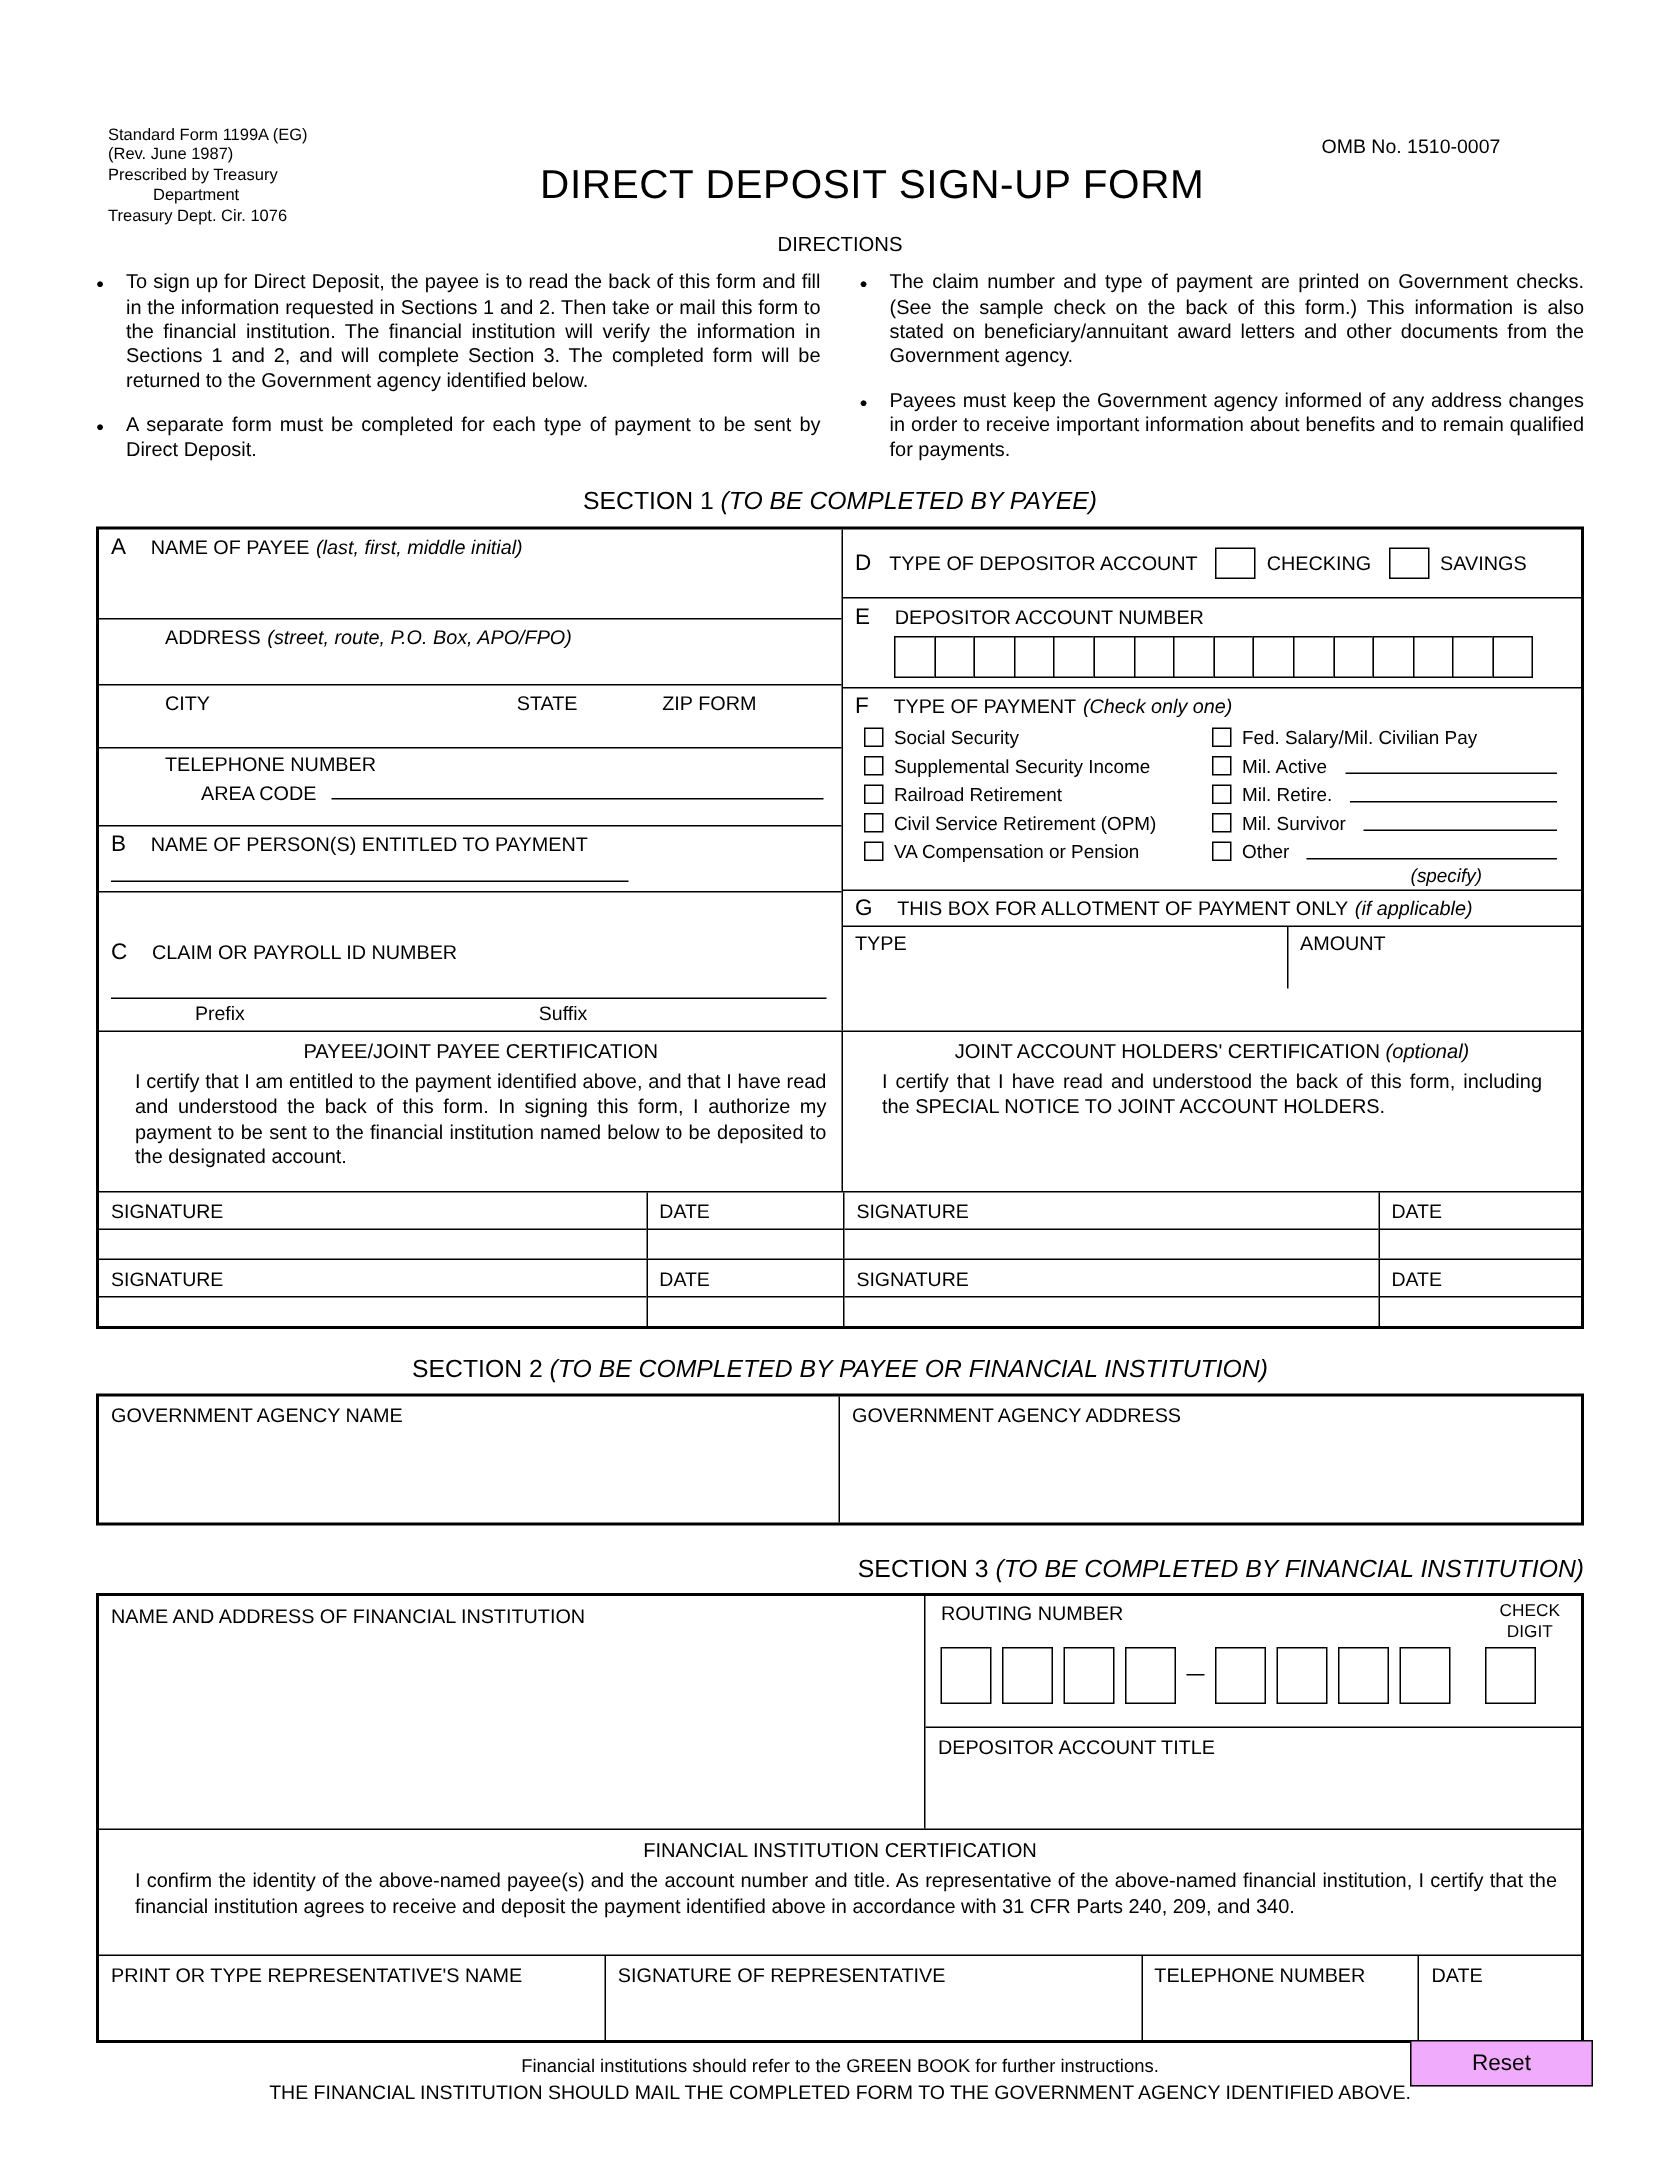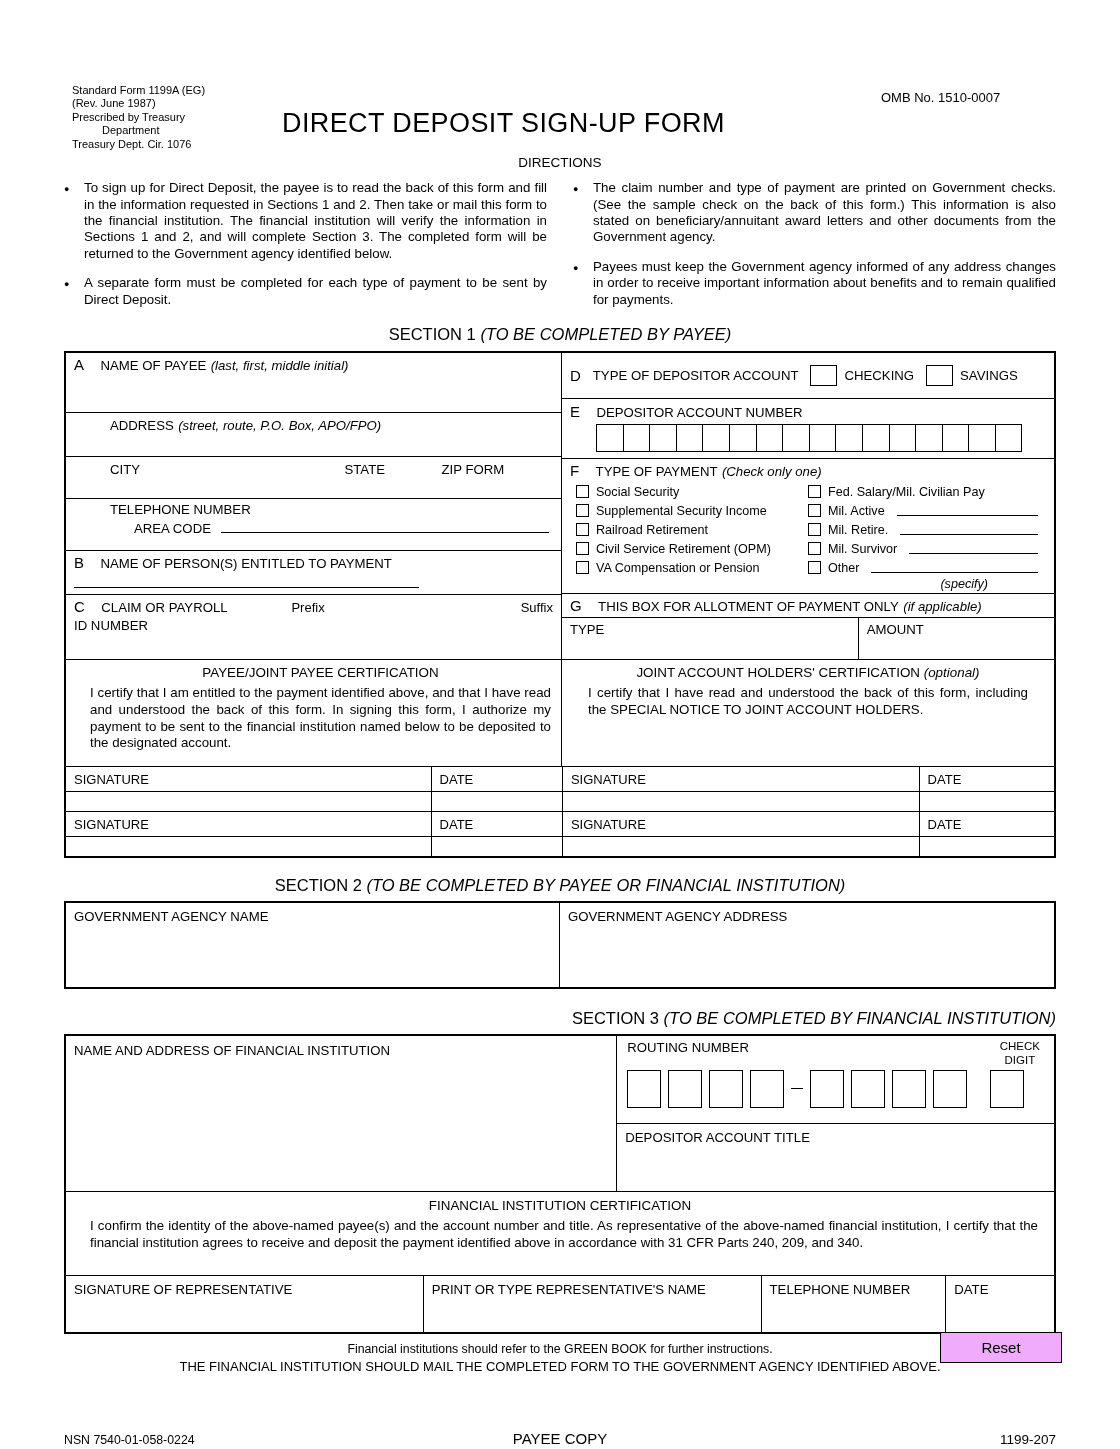--- a/index.html
+++ b/index.html
@@ -5,21 +5,21 @@
   * { margin:0; padding:0; box-sizing:border-box; }
   html,body { background:#fff; }
   .page { position:relative; width:1120px; height:1449px; background:#fff; color:#000;
           font-family:"Liberation Sans", sans-serif; overflow:hidden; }
   .content { position:absolute; left:64px; top:84px; width:992px; }
 
   
   .hdr { display:flex; margin-bottom:4px; }
   .hdr-left { width:218px; font-size:11px; line-height:1.22; padding-left:8px; }
   .hdr-left .l4 { padding-left:30px; }
-  .hdr-center { flex:1; text-align:left; }
+  .hdr-center { flex:1; text-align:center; }
   .form-title { font-size:27px; padding-top:24px; letter-spacing:0.4px; }
   .hdr-right { width:175px; font-size:13px; padding-top:6px; text-align:left; }
 
   .dir-heading { text-align:center; font-size:13.5px; margin:2px 0 10px; }
   .dirs { display:flex; gap:26px; }
   .dcol { flex:1; }
   .bi { display:flex; margin-bottom:13px; }
   .bullet { width:20px; flex:none; font-size:9px; padding-top:4px; }
   .bullet::before { content:"●"; }
   .bi p { flex:1; font-size:13.3px; line-height:1.24; text-align:justify; }
@@ -47,21 +47,21 @@
   .c-city { height:42px; border-bottom:1px solid #000; }
   .city-l { margin-left:36px; }
   .state-l { margin-left:200px; }
   .zip-l { margin-left:52px; }
   .c-phone { height:52px; border-bottom:1px solid #000; }
   .tel-lbl { padding-left:36px; }
   .area-row { display:flex; align-items:flex-end; padding-left:60px; margin-top:4px; }
   .fill-line { flex:1; border-bottom:1px solid #000; margin:0 4px 3px 10px; height:12px; }
   .c-b { height:44px; border-bottom:1px solid #000; display:flex; flex-direction:column; }
   .b-line { margin:auto 8px 6px 0; border-bottom:1px solid #000; width:72%; }
-  .c-c { height:64px; display:flex; flex-direction:row; padding-bottom:0; }
+  .c-c { height:64px; display:flex; flex-direction:column; padding-bottom:0;margin-top:28px; }
   .c-line { margin-top:auto; border-bottom:1px solid #000; margin-right:2px; }
   .ps-row { display:flex; font-size:13px; padding:2px 0 4px 56px; }
   .suffix { margin-left:196px; }
 
   .c-d { height:46px; border-bottom:1px solid #000; display:flex; align-items:center; padding-top:0; }
   .acct-box { width:27px; height:21px; border:1.5px solid #000; margin:0 7px 0 12px; flex:none; }
   .c-e { height:60px; border-bottom:1px solid #000; padding:4px 8px 0; }
   .eboxes { display:flex; margin:3px 0 0 26px; }
   .eb { width:27.6px; height:28px; border:1px solid #000; margin-right:-1px; flex:none; background:#fff; }
   .c-f { height:135px; border-bottom:1px solid #000; padding:3px 0 0; }
@@ -444,25 +444,25 @@
           </div>
         </div>
       </div>
 
       <div class="s3-cert">
         <div class="s3-cert-title">FINANCIAL INSTITUTION CERTIFICATION</div>
         <div class="s3-cert-text">I confirm the identity of the above-named payee(s) and the account number and title. As representative of the above-named financial institution, I certify that the financial institution agrees to receive and deposit the payment identified above in accordance with 31 CFR Parts 240, 209, and 340.</div>
       </div>
 
       <div class="s3-bottom">
+        <div class="bc b1">
+          <span class="lbl">PRINT OR TYPE REPRESENTATIVE'S NAME</span>
+        </div>
         <div class="bc b2">
           <span class="lbl">SIGNATURE OF REPRESENTATIVE</span>
-        </div>
-        <div class="bc b1">
-          <span class="lbl">PRINT OR TYPE REPRESENTATIVE'S NAME</span>
         </div>
         <div class="bc b3">
           <span class="lbl">TELEPHONE NUMBER</span>
         </div>
         <div class="bc b4">
           <span class="lbl">DATE</span>
         </div>
       </div>
     </div>
 

